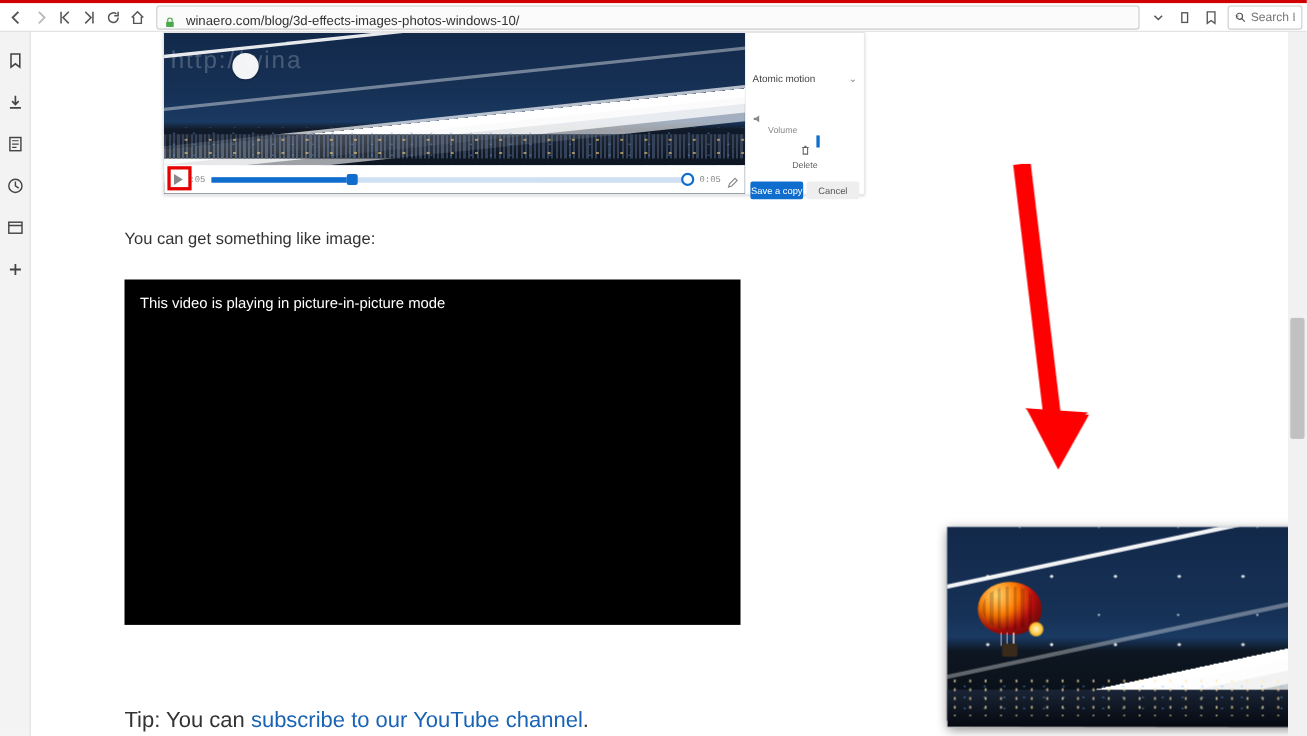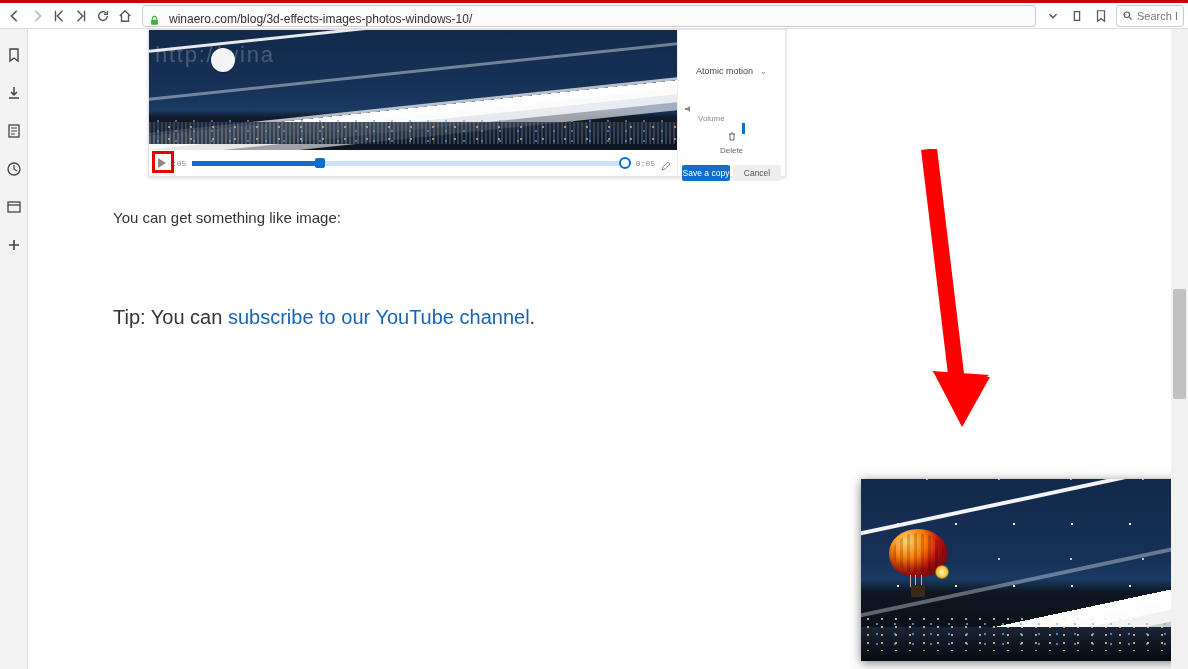--- a/index.html
+++ b/index.html
@@ -94,21 +94,21 @@
   .time-s { font-size:8px; color:#888;}
   .slider { flex:1; height:5px; background:#cfe0f5; position:relative; border-radius:2px;}
   .slider-fill { position:absolute; left:0; top:0; bottom:0; width:28%; background:#0f6ecd;}
   .slider-knob { position:absolute; left:28%; top:-3px; width:10px; height:10px; background:#0f6ecd; border-radius:2px;}
   .slider-end { position:absolute; right:-1px; top:-4px; width:12px; height:12px; background:#fff; border:2px solid #0f6ecd; border-radius:50%;}
   .time-e { font-size:8px; color:#888;}
   .pencil { width:10px; height:10px; color:#888;}
 
   .side-panel { width:108px; background:#fff; border-left:1px solid #eee; display:flex; flex-direction:column;}
   .sp-thumb { height:22px; margin:3px 4px 0 4px; background:linear-gradient(#163257,#0c1a2c);}
-  .sp-row { display:flex; align-items:flex-end; justify-content:space-between; padding:4px 18px; font-size:9px; color:#444;margin-top:29px;}
+  .sp-row { display:flex; align-items:flex-end; justify-content:space-between; padding:4px 6px; font-size:9px; color:#444;margin-top:29px;}
   .sp-row .chev { color:#888; font-size:9px;}
   .sp-vol { display:flex; align-items:center; gap:4px; padding:2px 6px;}
   .sp-vol-ico { width:10px; height:8px; color:#888;}
   .sp-vol-lbl { font-size:8px; color:#888;margin-top:32px;}
   .sp-slider { margin:2px 8px; height:3px; background:#d0dff0; position:relative;}
   .sp-slider::after{content:"";position:absolute;left:62%;top:-4px;width:3px;height:11px;background:#0f6ecd;}
   .sp-del { display:flex; align-items:center; justify-content:flex-end; gap:3px; padding:3px 6px; font-size:8px; color:#666;flex-direction:column;}
   .sp-big { height:18px; margin:3px 4px 0 4px; background:linear-gradient(#163257,#0c1a2c);}
   .sp-btns { display:flex; gap:3px; padding:4px;}
   .sp-btn { flex:1; text-align:center; font-size:8.5px; padding:3px 0; border-radius:2px;}
@@ -328,20 +328,23 @@
           <div class="sp-btns">
             <div class="sp-btn sp-save">Save a copy</div>
             <div class="sp-btn sp-cancel">Cancel</div>
           </div>
         </div>
       </div>
 
 
       <p class="article-text para1">You can get something like image:</p>
 
+      <div class="video-box">
+        <div class="pip-text">This video is playing in picture-in-picture mode</div>
+      </div>
 
       <p class="article-text tip-line">
         <span>Tip: You can </span><a href="#">subscribe to our YouTube channel</a><span>.</span>
       </p>
 
     </div>
   </div>
 
   <svg class="arrow-anno" viewBox="0 0 90 300">
     <line x1="25" y1="0" x2="55" y2="250" stroke="#ff0000" stroke-width="16"></line>

